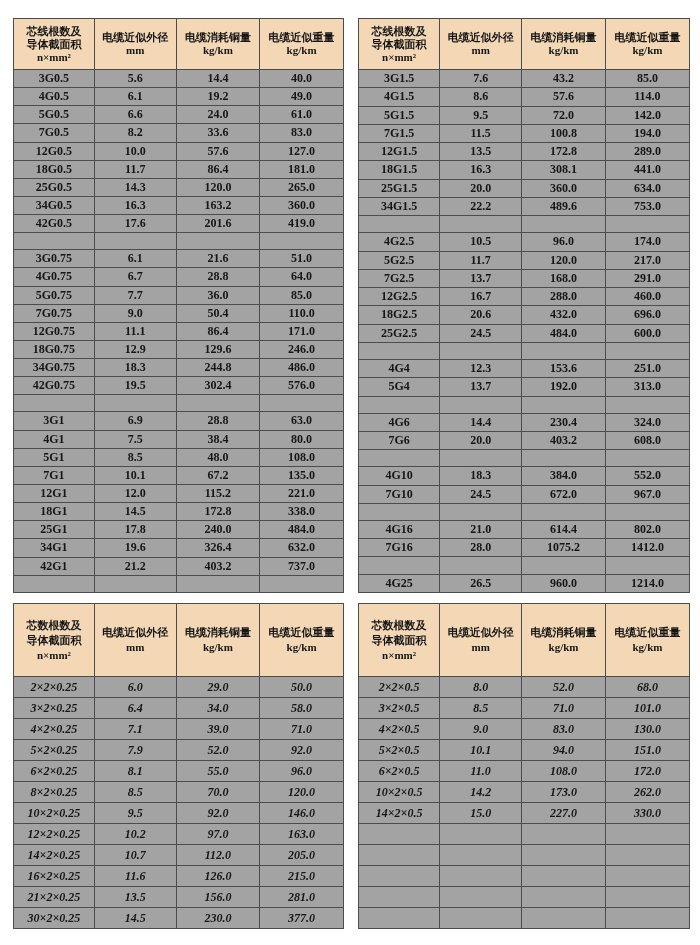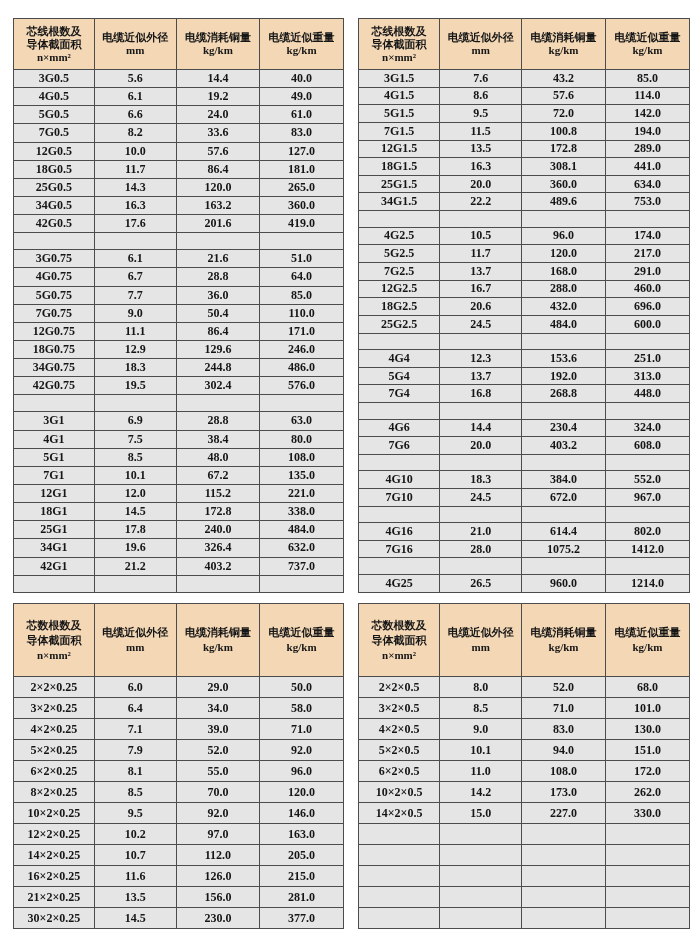--- a/index.html
+++ b/index.html
@@ -14,21 +14,21 @@
     background:var(--page-bg);
     font-family:"Liberation Serif","DejaVu Serif",serif;
     color:var(--text);
     position:relative;
   }
   .page{position:absolute;left:0;top:0;width:700px;height:945px;background:var(--page-bg);}
   table.tbl{
     position:absolute;
     border-collapse:collapse;
     table-layout:fixed;
-    background:#e5e5e5;
+    background:#a3a3a3;
   }
   #t-tl{left:13px;top:18px;width:331px;height:575px;}
   #t-tr{left:358px;top:18px;width:332px;height:575px;}
   #t-bl{left:13px;top:603px;width:331px;height:324px;}
   #t-br{left:358px;top:603px;width:332px;height:324px;}
 
   .tbl th,.tbl td{
     border:1px solid var(--border);
     text-align:center;
     vertical-align:middle;
@@ -43,21 +43,21 @@
     padding:2px 0;
   }
   .tbl.btm thead th{line-height:15px;}
   .tbl tbody td{
     font-weight:bold;
     font-size:12px;
   }
   #t-tl thead tr,#t-tr thead tr{height:51px;}
   #t-bl thead tr,#t-br thead tr{height:73px;}
   #t-tl tbody tr,#t-tr tbody tr{height:15px;}
-  #t-bl tbody tr,#t-br tbody tr{height:21px;}
+  #t-bl tbody tr,#t-br tbody tr{height:21px;font-style:italic;}
 
   col.c1{width:24.5%;}
   col.c2{width:24.8%;}
   col.c3{width:25.3%;}
   col.c4{width:25.4%;}
 </style>
 </head>
 <body>
 
 <div class="page">
@@ -399,26 +399,20 @@
           <td>153.6</td>
           <td>251.0</td>
         </tr>
         <tr>
           <td>5G4</td>
           <td>13.7</td>
           <td>192.0</td>
           <td>313.0</td>
         </tr>
         <tr>
-          <td>7G4</td>
-          <td>16.8</td>
-          <td>268.8</td>
-          <td>448.0</td>
-        </tr>
-        <tr>
           <td></td>
           <td></td>
           <td></td>
           <td></td>
         </tr>
         <tr>
           <td>4G6</td>
           <td>14.4</td>
           <td>230.4</td>
           <td>324.0</td>

